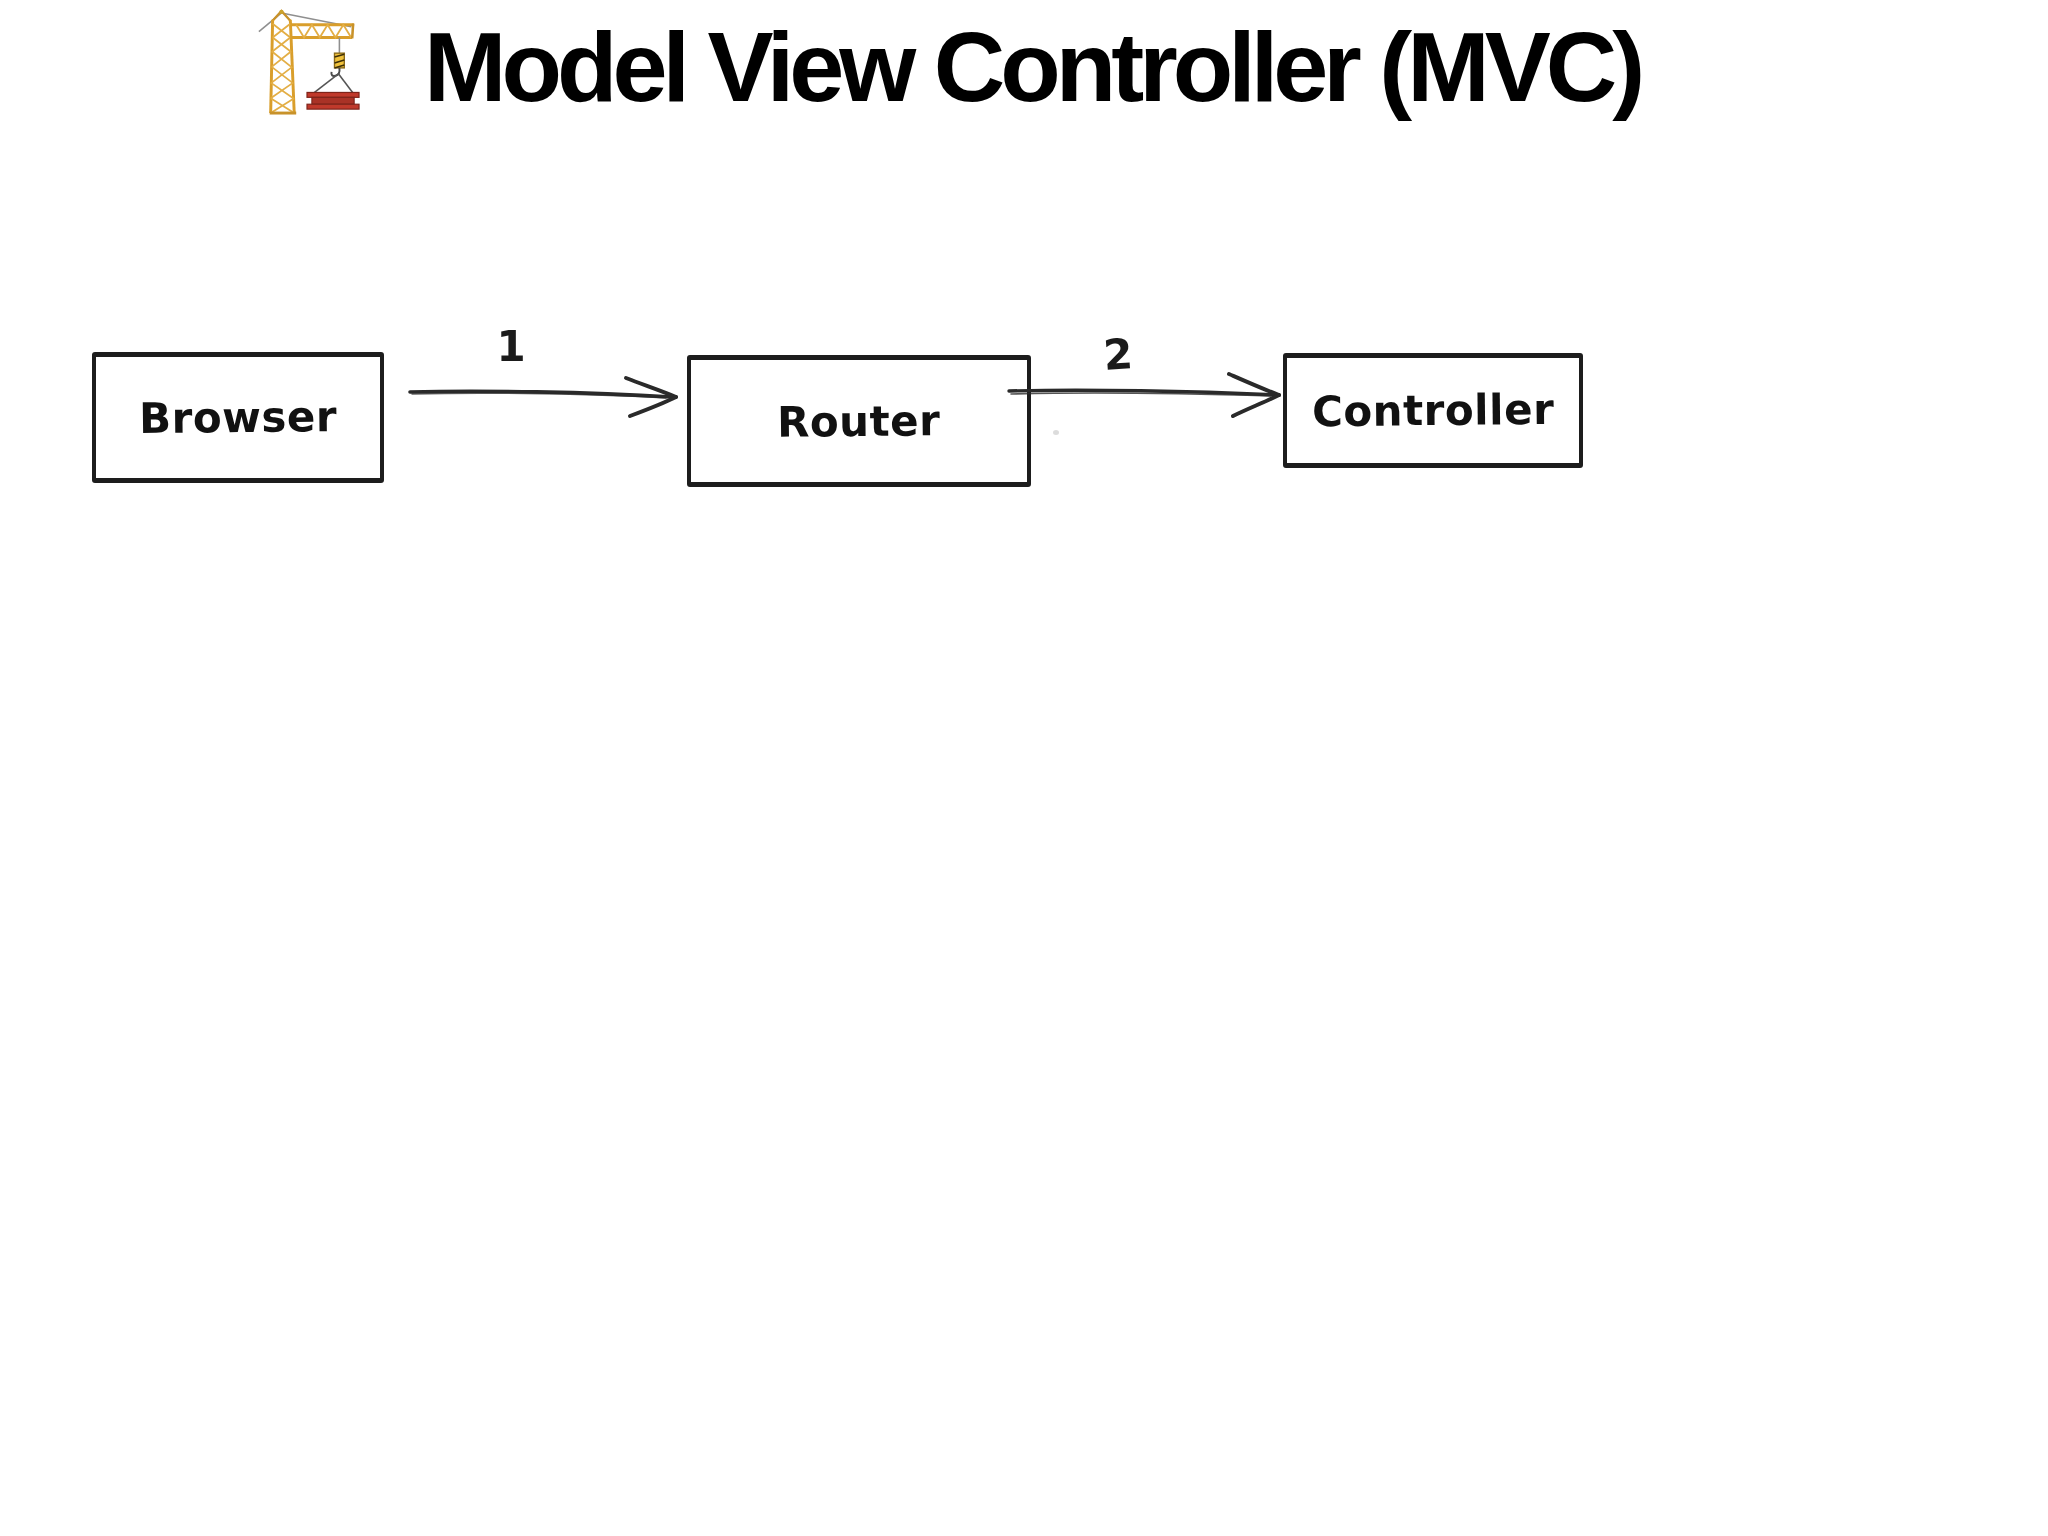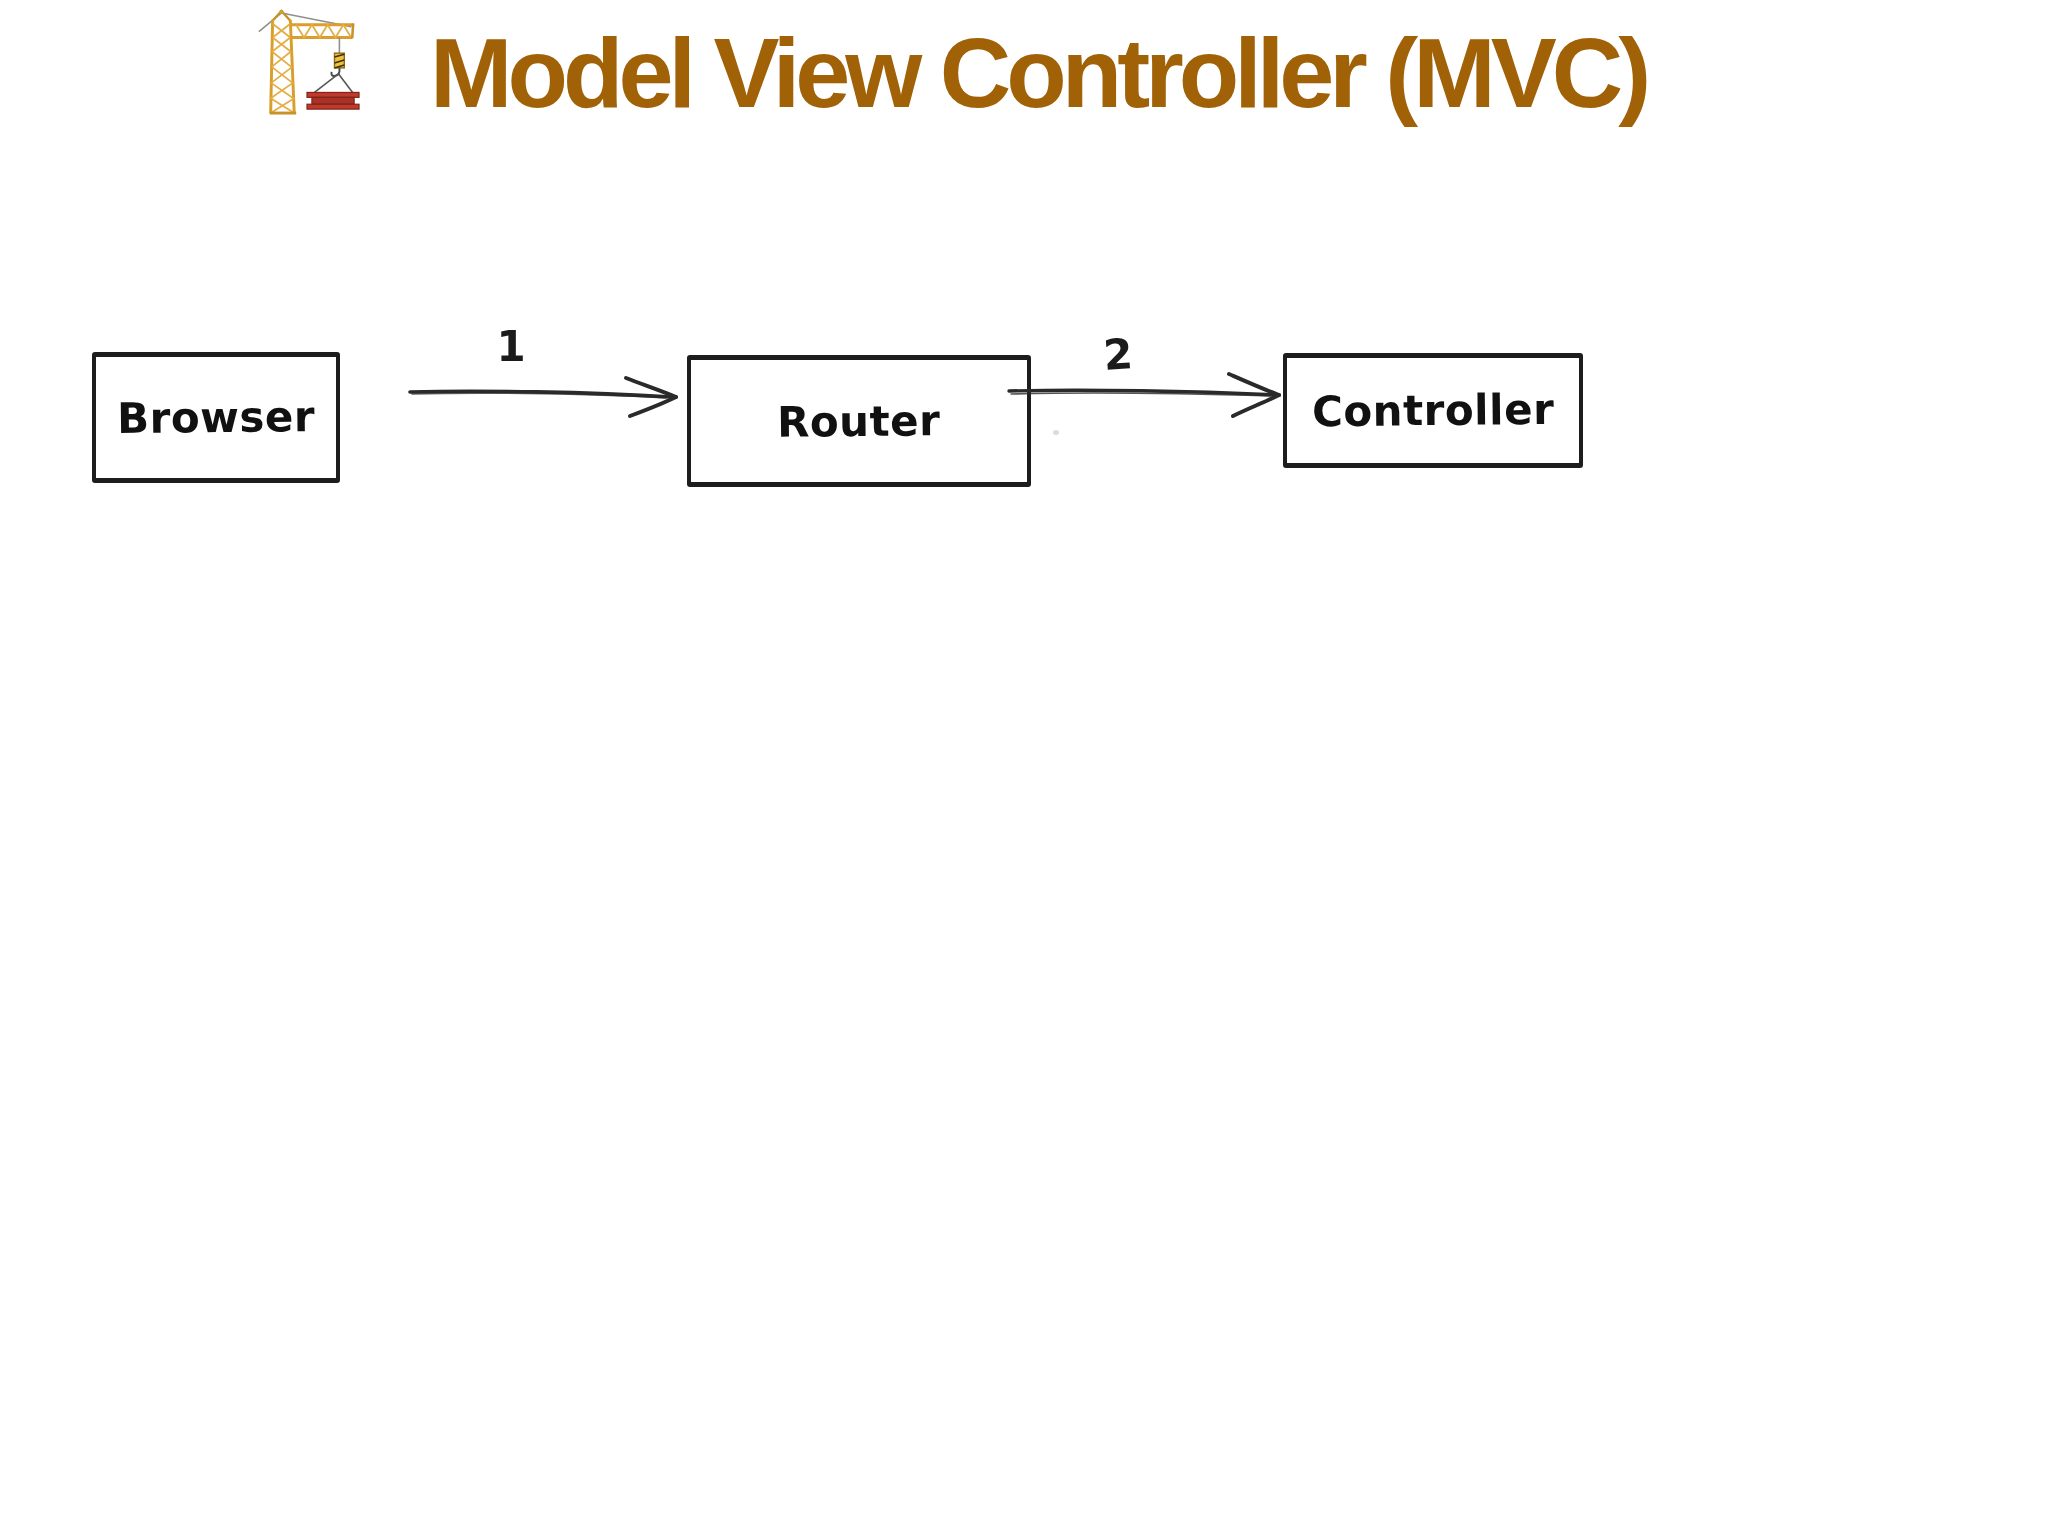--- a/index.html
+++ b/index.html
@@ -20,27 +20,27 @@
     position: absolute;
     left: 253px;
     top: 8px;
     width: 108px;
     height: 108px;
   }
   .page-title {
     position: absolute;
     left: 418px;
     top: 2px;
-    margin: 12px;
+    margin: 6px;
     font-family: "Liberation Sans", sans-serif;
     font-weight: bold;
     font-size: 99px;
     line-height: 118px;
     letter-spacing: -5px;
-    color: #a16207;
+    color: #000000;
     white-space: nowrap;
   }
 
   
   .node {
     position: absolute;
     box-sizing: border-box;
     background: #ffffff;
     border: 4px solid #1d1d1d;
     border-top-width: 5px;
@@ -51,21 +51,21 @@
     justify-content: center;
   }
   .node-label {
     font-family: "DejaVu Sans", sans-serif;
     font-weight: 600;
     font-size: 42px;
     color: #111111;
     letter-spacing: 0.5px;
     transform: rotate(-0.6deg);
   }
-  #node-browser    { left: 92px;   top: 352px; width: 248px; height: 131px; }
+  #node-browser    { left: 92px;   top: 352px; width: 292px; height: 131px; }
   #node-router     { left: 687px;  top: 355px; width: 344px; height: 132px; }
   #node-controller { left: 1283px; top: 353px; width: 300px; height: 115px; }
 
   
   .edge-arrow { position: absolute; }
   #arrow-1 { left: 400px; top: 358px; }
   #arrow-2 { left: 995px; top: 356px; }
   .edge-label {
     position: absolute;
     font-family: "DejaVu Sans", sans-serif;

